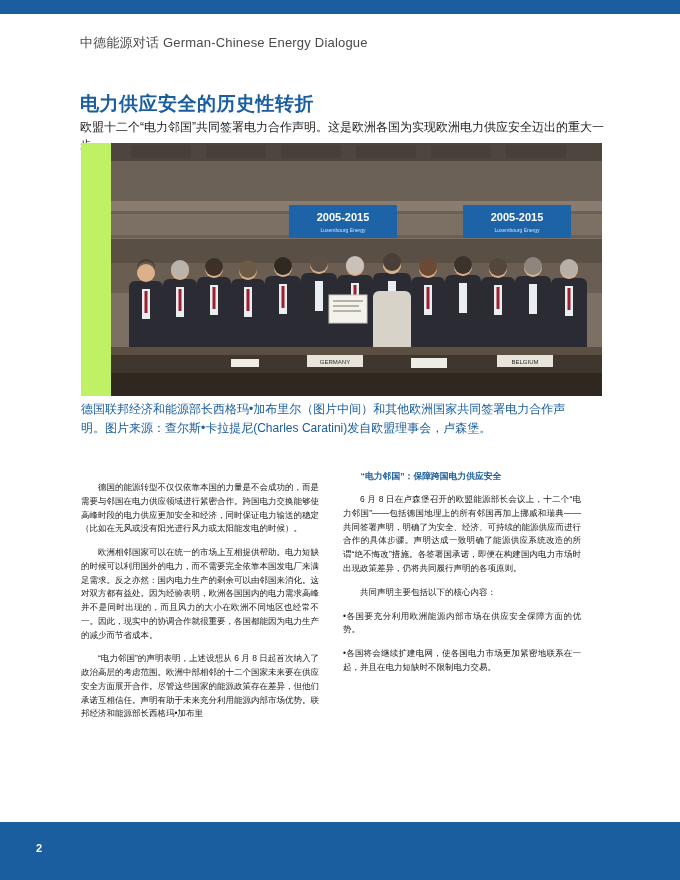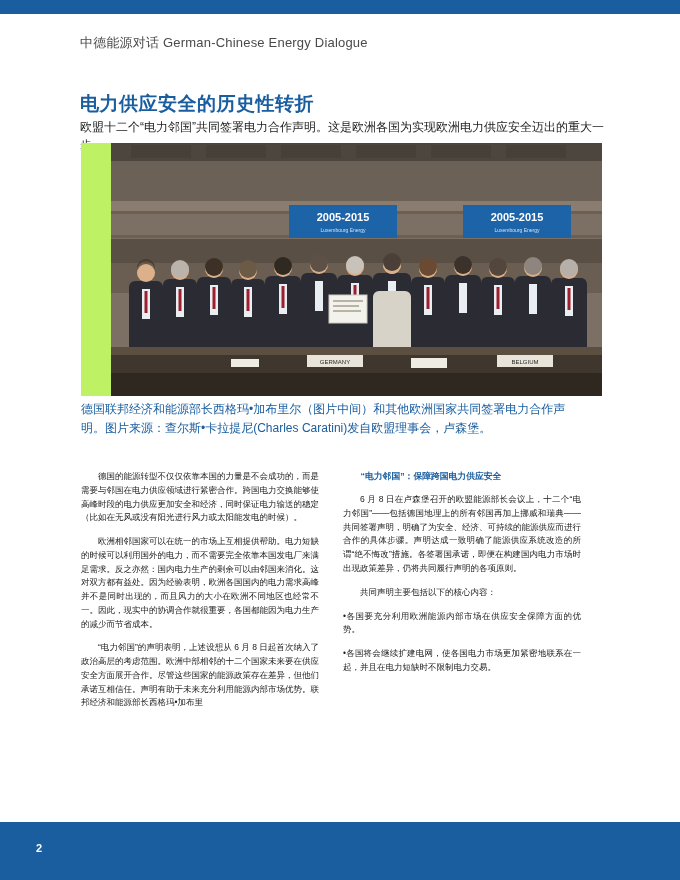--- a/index.html
+++ b/index.html
@@ -94,21 +94,21 @@
   
   .col {
     position: absolute;
     top: 470px;
     width: 238px;
     font-size: 8.5px;
     line-height: 1.62;
     color: #1b1b1b;
     text-align: justify;
   }
-  .col-left { left: 81px; }
+  .col-left { left: 81px; margin-top: 11px; }
   .col-right { left: 343px; }
   .col p {
     margin: 0 0 10px 0;
     text-indent: 2em;
   }
   .col p.bullet {
     text-indent: 0;
     margin-bottom: 10px;
   }
   .subhead {

